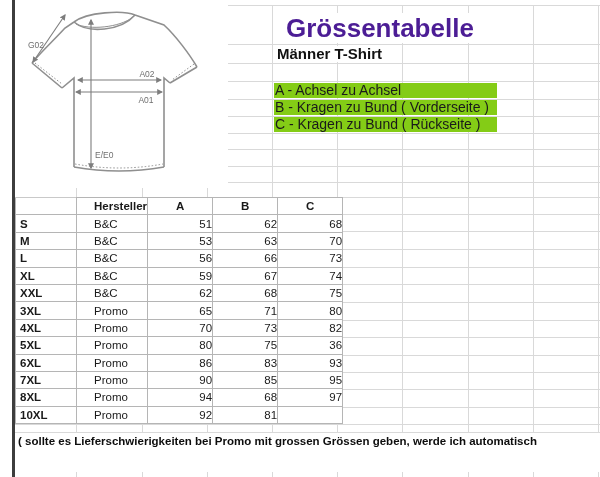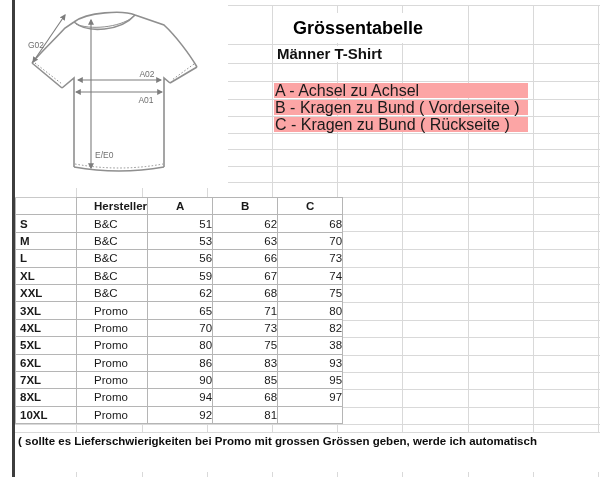--- a/index.html
+++ b/index.html
@@ -2,26 +2,26 @@
 <html><head>
 <meta charset="utf-8">
 <style>
   html,body{margin:0;padding:0;}
   body{font-family:"Liberation Sans",sans-serif;background:#fff;}
   #sheet{position:relative;width:600px;height:477px;background:#ffffff;overflow:hidden;margin-left:12px;}
   .hline{position:absolute;height:1px;background:#d9d9d9;z-index:1;}
   .vline{position:absolute;width:1px;background:#d9d9d9;z-index:1;}
   #left-edge{position:absolute;left:0;top:0;width:3px;height:477px;background:#3d3d3d;z-index:5;}
   #shirt-figure{position:absolute;left:3px;top:2px;width:213px;height:186px;background:#fff;z-index:2;}
-  #sheet-title{position:absolute;left:278px;top:13px;height:30px;padding:0 10px 0 3px;background:#fff;
-    font-size:18px;font-weight:bold;color:#000000;line-height:30px;z-index:3;white-space:nowrap;}
+  #sheet-title{position:absolute;left:271px;top:13px;height:30px;padding:0 10px 0 3px;background:#fff;
+    font-size:26px;font-weight:bold;color:#4c1d95;line-height:30px;z-index:3;white-space:nowrap;}
   #sheet-subtitle{position:absolute;left:262px;top:46px;height:16px;padding:0 8px 0 3px;background:#fff;
     font-size:15px;font-weight:bold;color:#111;line-height:16px;z-index:3;white-space:nowrap;}
   #legend{position:absolute;left:262px;top:83px;z-index:3;}
-  .legend-line{height:15px;margin-bottom:2px;padding:0 8px 0 1px;background:#fca5a5;font-size:16px;
+  .legend-line{height:15px;margin-bottom:2px;padding:0 8px 0 1px;background:#84cc16;font-size:14px;
     color:#1a1a1a;line-height:15px;white-space:nowrap;}
   #size-table{position:absolute;left:3px;top:197px;z-index:3;border-collapse:collapse;table-layout:fixed;
     background:#fff;font-size:11.5px;color:#1a1a1a;}
   #size-table td{border:1px solid #b5b5b5;height:16.4px;padding:0;overflow:hidden;white-space:nowrap;}
   #size-table td.c-size{font-weight:bold;padding-left:4px;}
   #size-table td.c-maker{padding-left:17px;}
   #size-table td.c-num{text-align:right;}
   #size-table tr.hdr td{font-weight:bold;text-align:center;}
   #size-table tr.hdr td.c-size{border-top-color:#c9c9c9;}
   .note-line{position:absolute;left:3px;width:594px;height:17px;background:#fff;z-index:3;
@@ -187,21 +187,21 @@
           <td class="c-maker">Promo</td>
           <td class="c-num">70</td>
           <td class="c-num">73</td>
           <td class="c-num">82</td>
         </tr>
         <tr>
           <td class="c-size">5XL</td>
           <td class="c-maker">Promo</td>
           <td class="c-num">80</td>
           <td class="c-num">75</td>
-          <td class="c-num">38</td>
+          <td class="c-num">36</td>
         </tr>
         <tr>
           <td class="c-size">6XL</td>
           <td class="c-maker">Promo</td>
           <td class="c-num">86</td>
           <td class="c-num">83</td>
           <td class="c-num">93</td>
         </tr>
         <tr>
           <td class="c-size">7XL</td>

